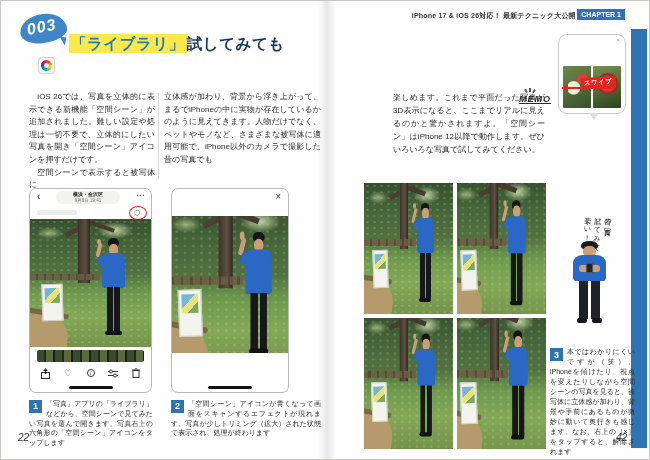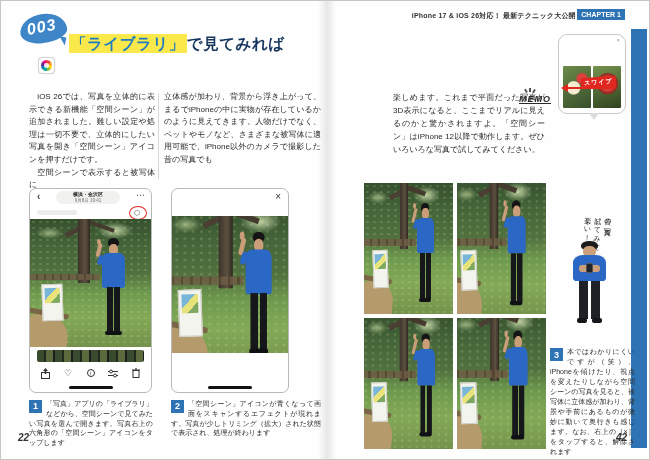--- a/index.html
+++ b/index.html
@@ -105,21 +105,21 @@
   .tick{position:absolute;width:1.5px;height:4px;background:#555;}
   .tk1{left:6px;top:-5px;transform:rotate(-30deg);}
   .tk2{left:10px;top:-6px;}
   .tk3{left:14px;top:-5px;transform:rotate(30deg);}
   .memo-box{left:517px;top:106px;width:119px;height:84px;border:1px solid #a9c4dc;background:#fff;padding:5px 5px;}
   .memo-title{font-size:7.5px;font-weight:bold;color:#1f7bc0;line-height:10px;white-space:pre-line;}
   .memo-body{margin-top:3px;font-size:6.5px;line-height:9.3px;color:#3a3a3a;text-align:justify;}
 
   .blue-band{left:630px;top:28px;width:16px;height:419px;background:#2e74b5;}
 
-  .pageno{font-size:10px;font-weight:bold;font-style:italic;color:#333;}
+  .pageno{font-size:10px;font-weight:normal;font-style:italic;color:#333;}
   .pn-l{left:17px;top:431px;}
   .pn-r{left:615px;top:431px;}
 
   
   .scene{position:absolute;inset:0;background:linear-gradient(180deg,#35502e 0%,#46663a 22%,#51713f 42%,#6f9a4e 58%,#83a957 76%,#74924b 100%);}
   .scene .speckle{position:absolute;inset:0;background-image:radial-gradient(rgba(220,240,170,.35) 1px,transparent 1.6px);background-size:7px 6px;opacity:.55;}
   .scene .canopy-hole{position:absolute;left:55%;top:2%;width:30%;height:14%;background:radial-gradient(ellipse,rgba(225,240,190,.8),transparent 70%);}
   .scene .canopy-hole2{position:absolute;left:5%;top:6%;width:22%;height:10%;background:radial-gradient(ellipse,rgba(210,230,170,.6),transparent 70%);}
   .scene .trunk{position:absolute;left:40%;top:0;width:10%;height:50%;background:linear-gradient(90deg,#3c332a,#5d5040 60%,#2f2820);}
   .scene .branch1{position:absolute;left:28%;top:6%;width:22%;height:4%;background:#4a3f32;transform:rotate(-28deg);}
@@ -146,21 +146,21 @@
   <div class="abs gutter"></div>
   <div class="abs blue-band"></div>
 
   <div class="abs tagline">iPhone 17 &amp; iOS 26対応！ 最新テクニック大公開！</div>
   <div class="abs chapter-badge">CHAPTER 1</div>
 
   <div class="abs bubble">
     <span>003</span>
   </div>
   <div class="abs title-line t1">
-    <span class="hl">「ライブラリ」</span><span>で見てみれば</span>
+    <span class="hl">「ライブラリ」</span><span>試してみても</span>
   </div>
   <div class="abs photos-icon">
       <i></i>
     </div>
 
   <div class="abs col col1">　iOS 26では、写真を立体的に表示できる新機能「空間シーン」が追加されました。難しい設定や処理は一切不要で、立体的にしたい写真を開き「空間シーン」アイコンを押すだけです。
 　空間シーンで表示すると被写体に</div>
   <div class="abs colsep"></div>
   <div class="abs col col2">立体感が加わり、背景から浮き上がって、まるでiPhoneの中に実物が存在しているかのように見えてきます。人物だけでなく、ペットやモノなど、さまざまな被写体に適用可能で、iPhone以外のカメラで撮影した昔の写真でも</div>
 

